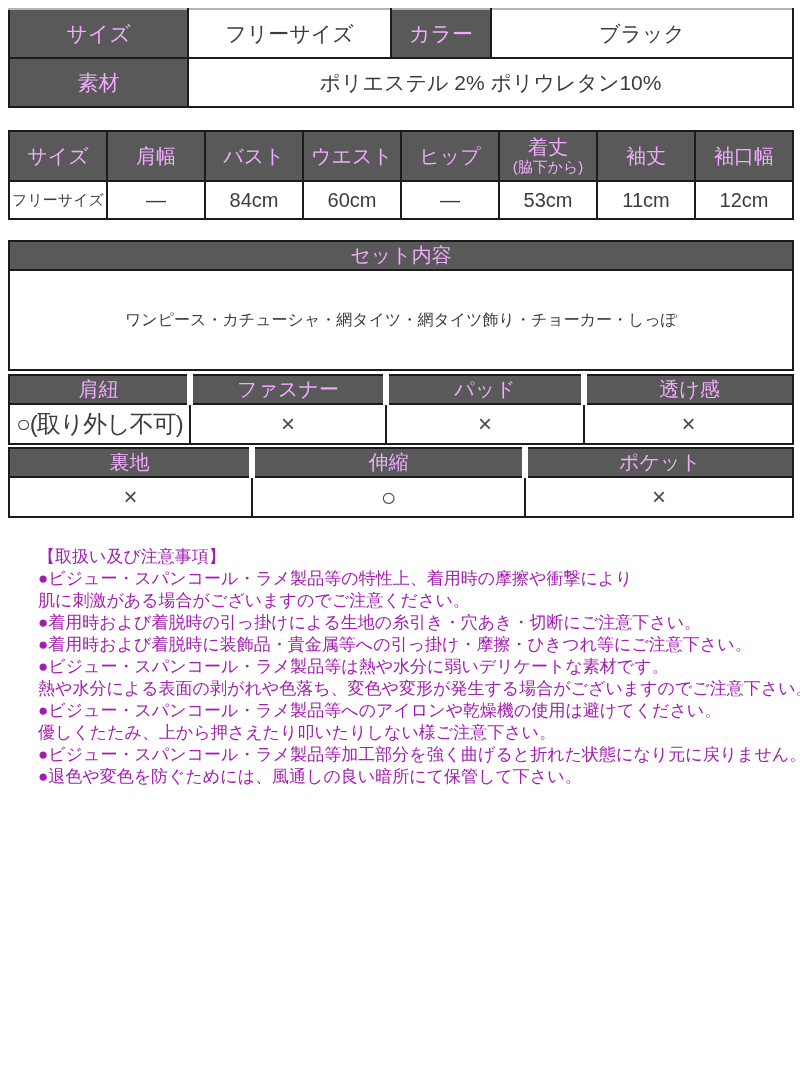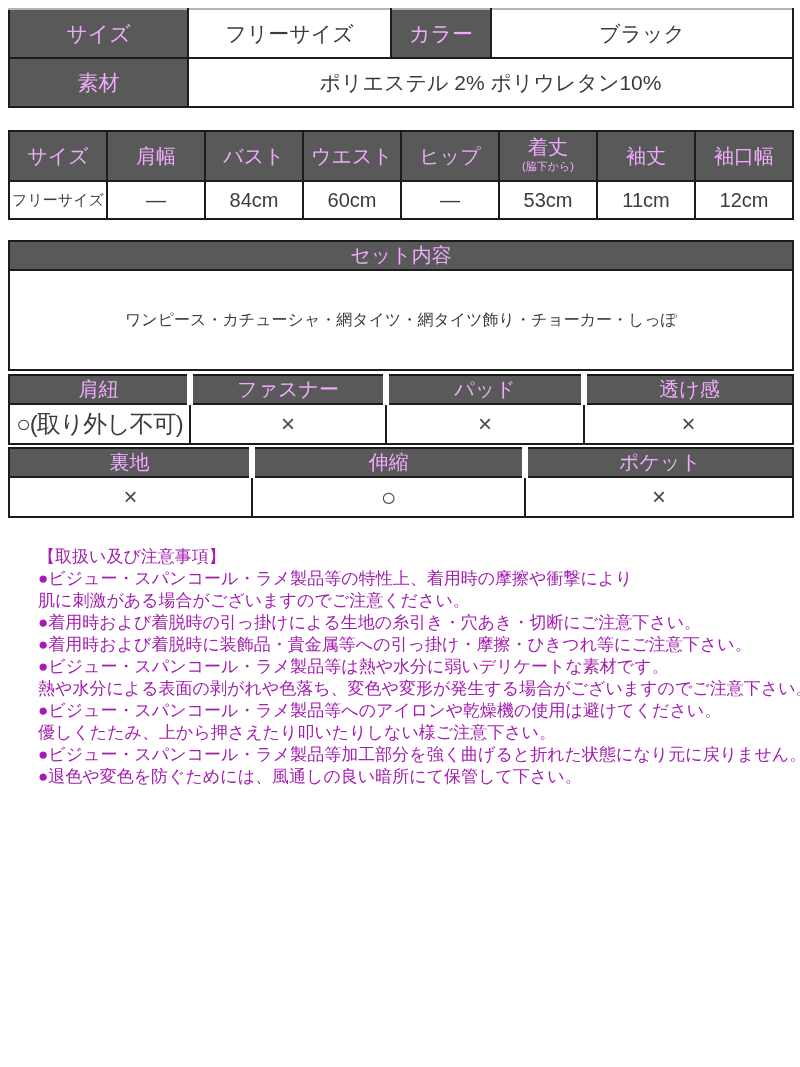--- a/index.html
+++ b/index.html
@@ -19,21 +19,21 @@
 
   
   .t1 tr { height: 49px; }
   .t1 th, .t1 td { font-size: 21px; }
   .t1 .gray-top { border-top: 2px solid #b5b5b5; }
 
   
   .t2 { margin-top: 22px; }
   .t2 .hrow { height: 50px; }
   .t2 .brow { height: 38px; }
-  .t2 .sub { display: block; font-size: 11px; line-height: 17px; }
+  .t2 .sub { display: block; font-size: 15px; line-height: 17px; }
   .t2 .main-line { display: block; line-height: 21px; }
   .t2 .small-cell { font-size: 15px; }
 
   
   .t3 { margin-top: 20px; }
   .t3 .hrow { height: 28px; }
   .t3 .brow { height: 100px; }
   .t3 td { font-size: 16px; }
 
   

